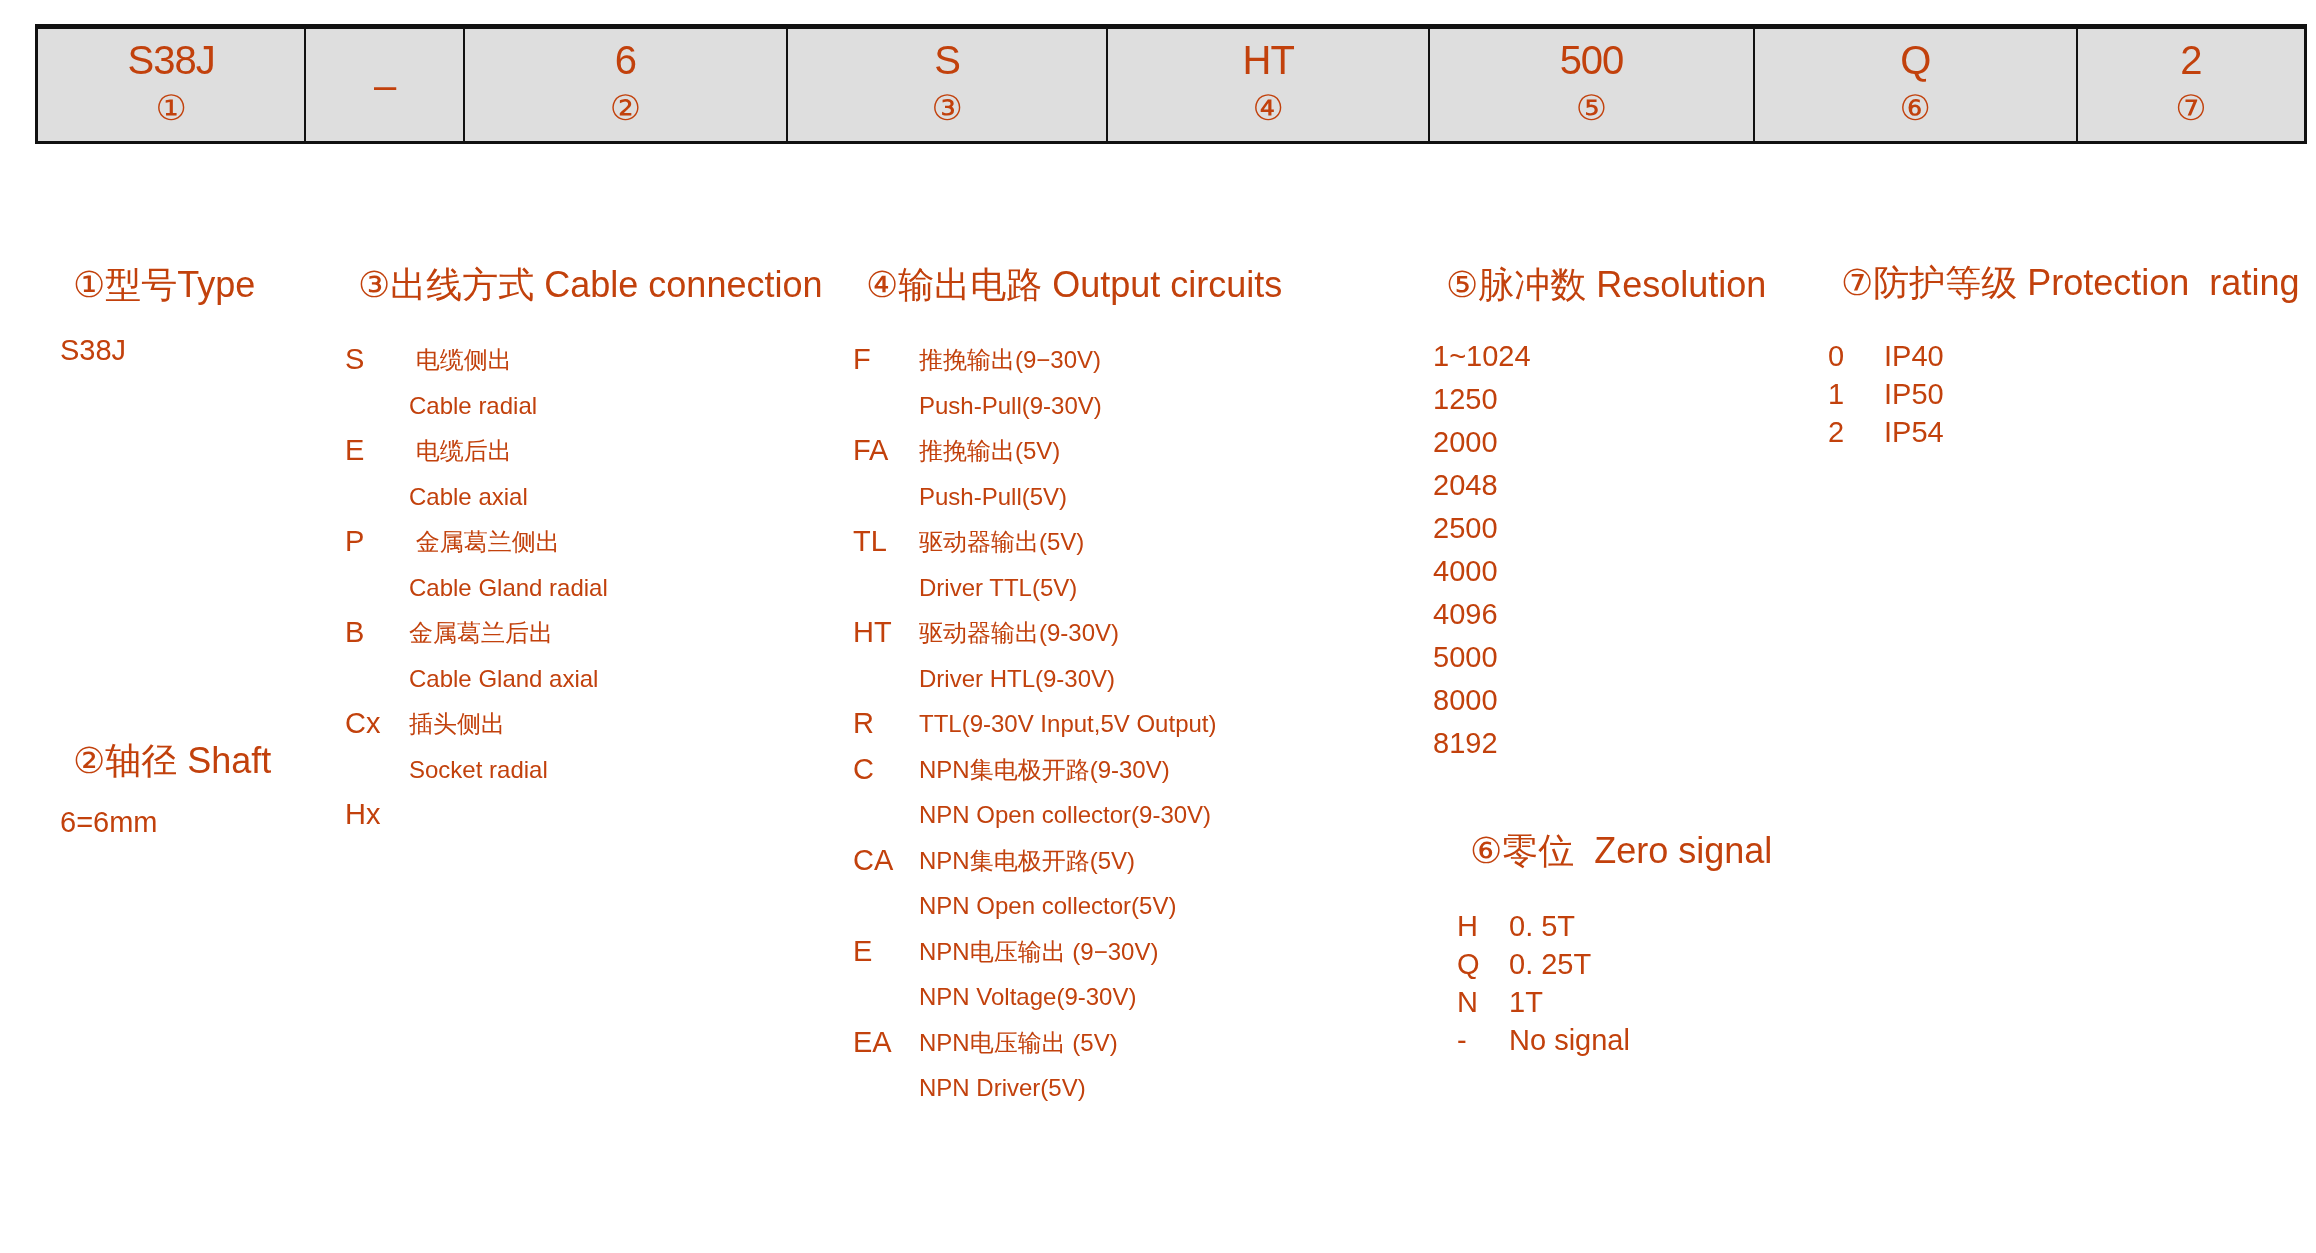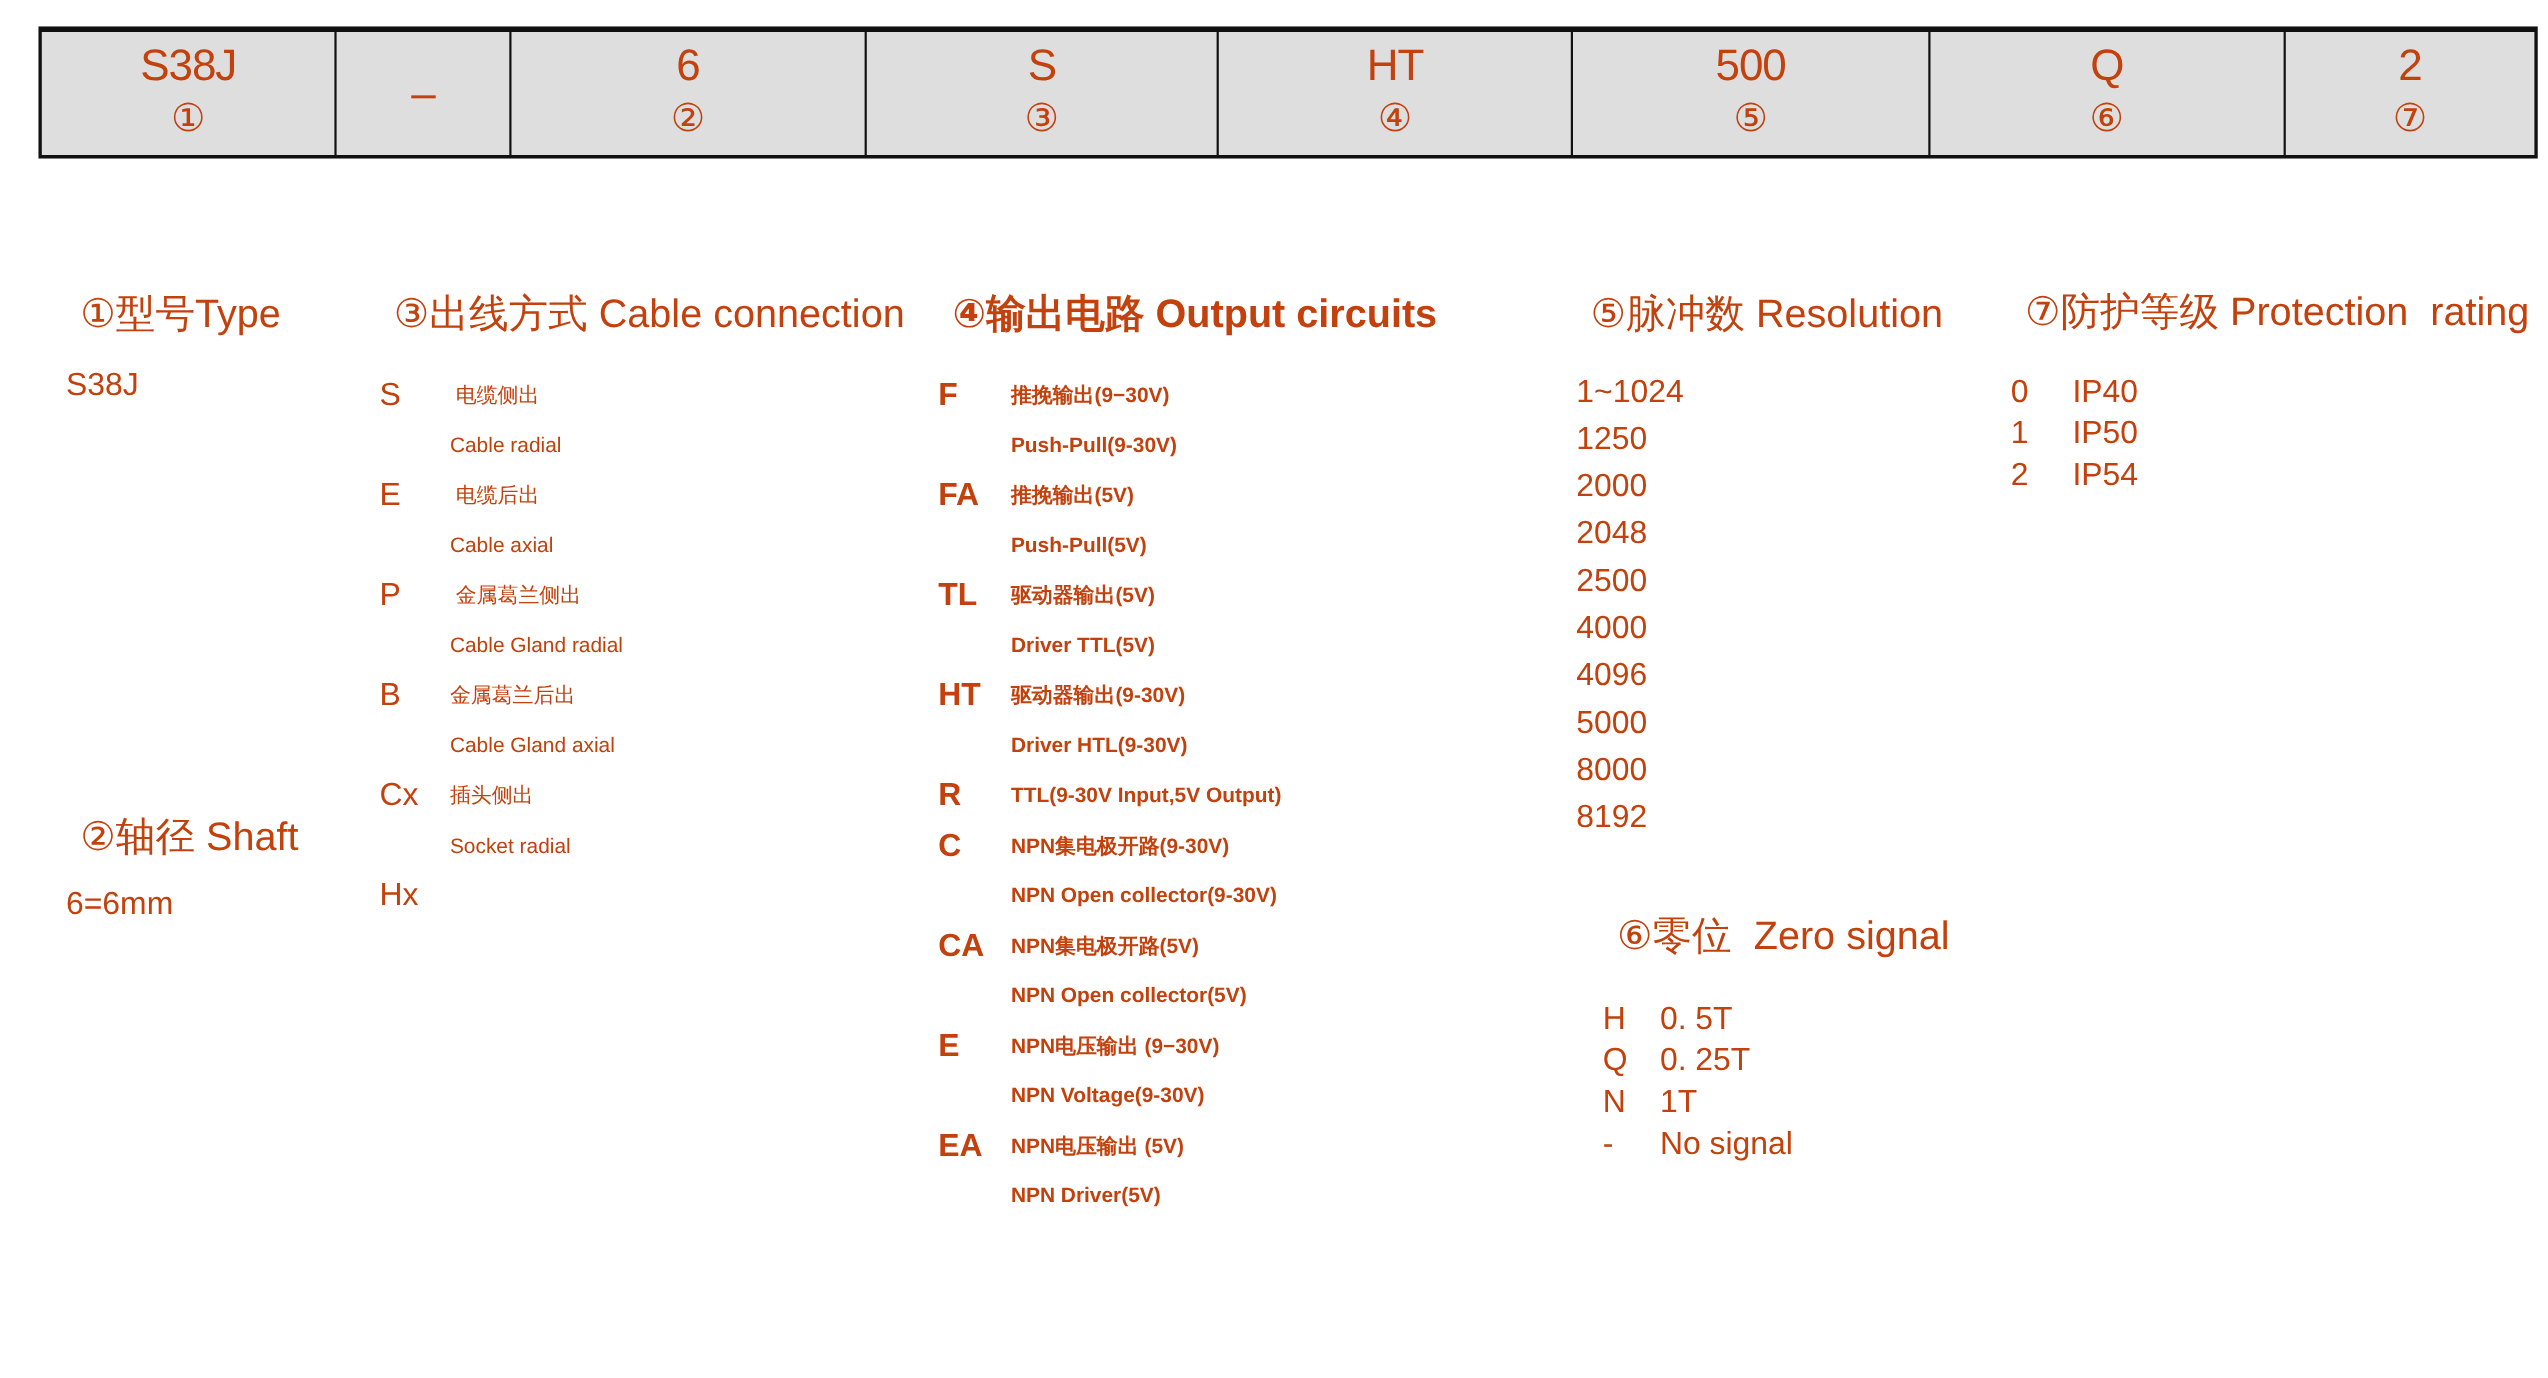--- a/index.html
+++ b/index.html
@@ -53,34 +53,34 @@
     font-size:36px;line-height:44px;
     margin:13px;white-space:pre-wrap;
     letter-spacing:0px;
   }
   .v{font-size:29px;line-height:38px;white-space:pre-wrap;}
   .item2{display:flex;align-items:flex-start;}
   .item2 .code{
     flex:none;font-size:29px;line-height:45.5px;white-space:pre-wrap;
   }
   .item2 .desc{display:flex;flex-direction:column;}
-  .desc .zh,.desc .en{font-size:19px;line-height:45.5px;white-space:pre-wrap;}
+  .desc .zh,.desc .en{font-size:24px;line-height:45.5px;white-space:pre-wrap;}
   .rowi{display:flex;}
   .rowi .code{flex:none;font-size:29px;line-height:38px;white-space:pre-wrap;}
   .rowi .rv{font-size:29px;line-height:38px;white-space:pre-wrap;}
   .resval{font-size:29px;line-height:43px;white-space:pre-wrap;}
 
   #sec-type{left:60px;top:250px;}
   #sec-type .h{margin-bottom:24px;}
   #sec-shaft{left:60px;top:726px;}
   #sec-shaft .h{margin-bottom:20px;}
   #sec-cable{left:345px;top:250px;}
   #sec-cable .h{margin-bottom:30px;}
   #sec-cable .item2 .code{width:64px;}
-  #sec-output{left:853px;top:250px;font-weight:bold;}
+  #sec-output{left:853px;top:250px;}
   #sec-output .h{margin-bottom:30px;}
   #sec-output .item2 .code{width:66px;}
   #sec-res{left:1433px;top:250px;}
   #sec-res .h{margin-bottom:28px;}
   #sec-zero{left:1457px;top:816px;}
   #sec-zero .h{margin-bottom:34px;}
   #sec-zero .rowi .code{width:52px;}
   #sec-prot{left:1828px;top:248px;}
   #sec-prot .h{margin-bottom:32px;}
   #sec-prot .rowi .code{width:56px;}

